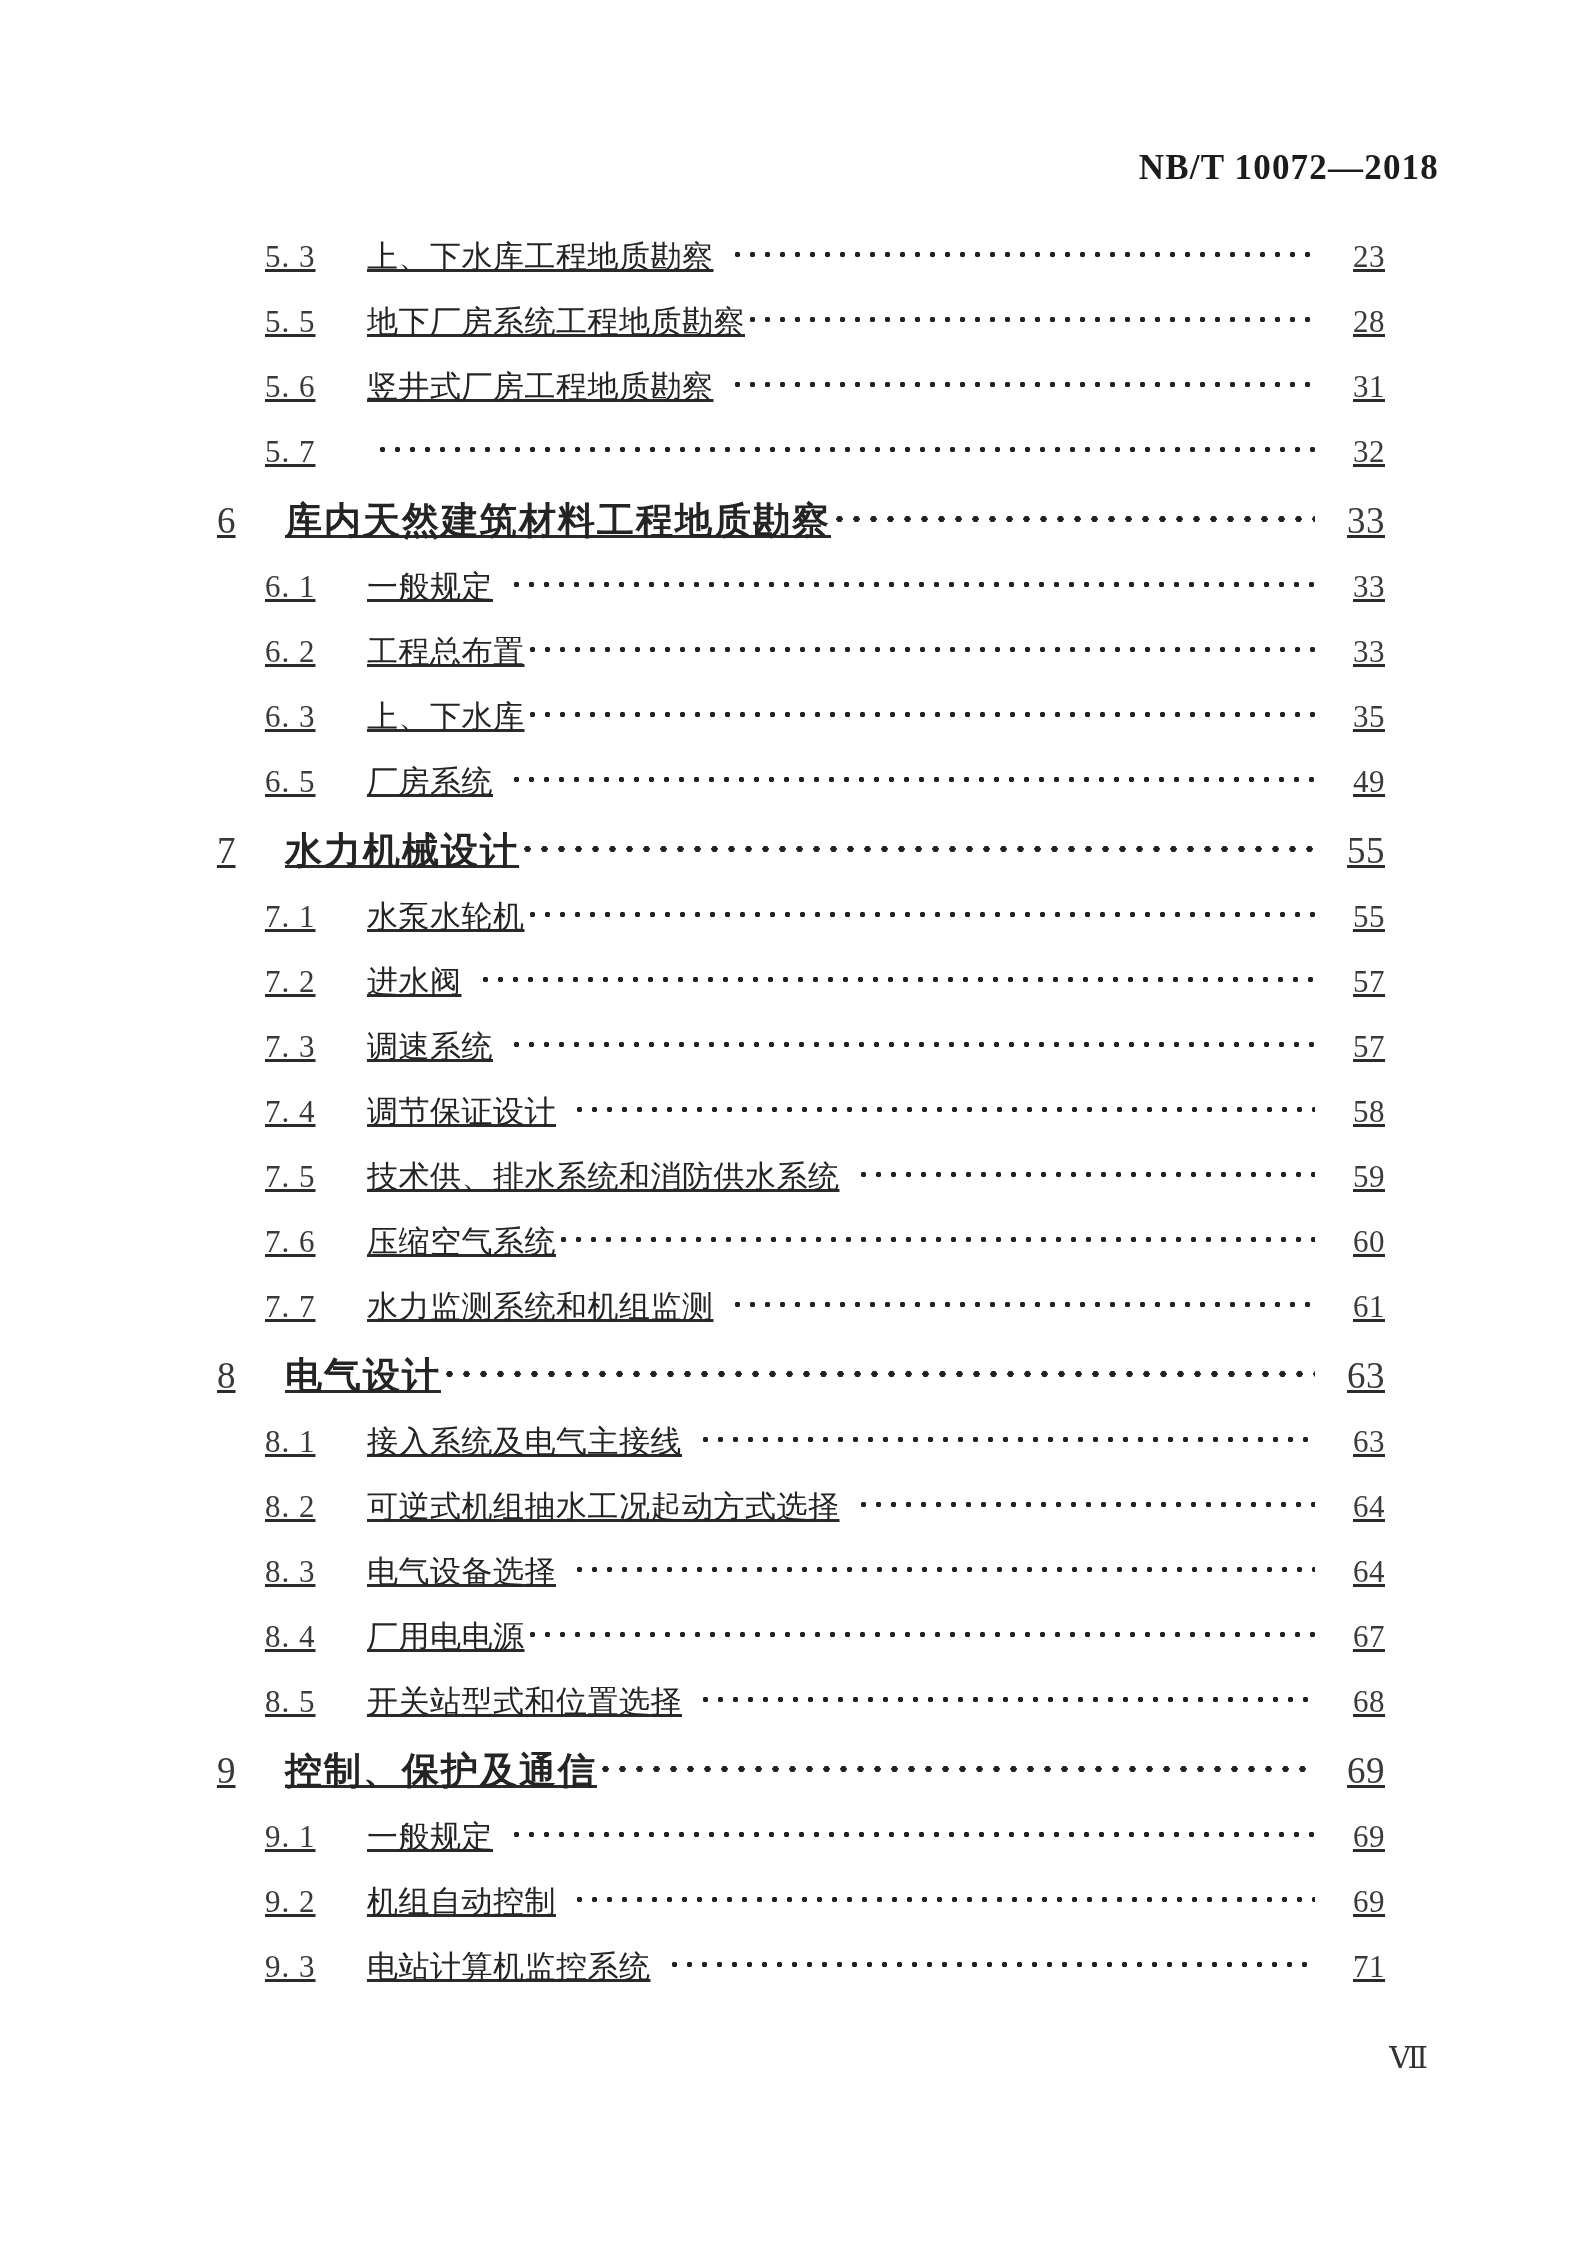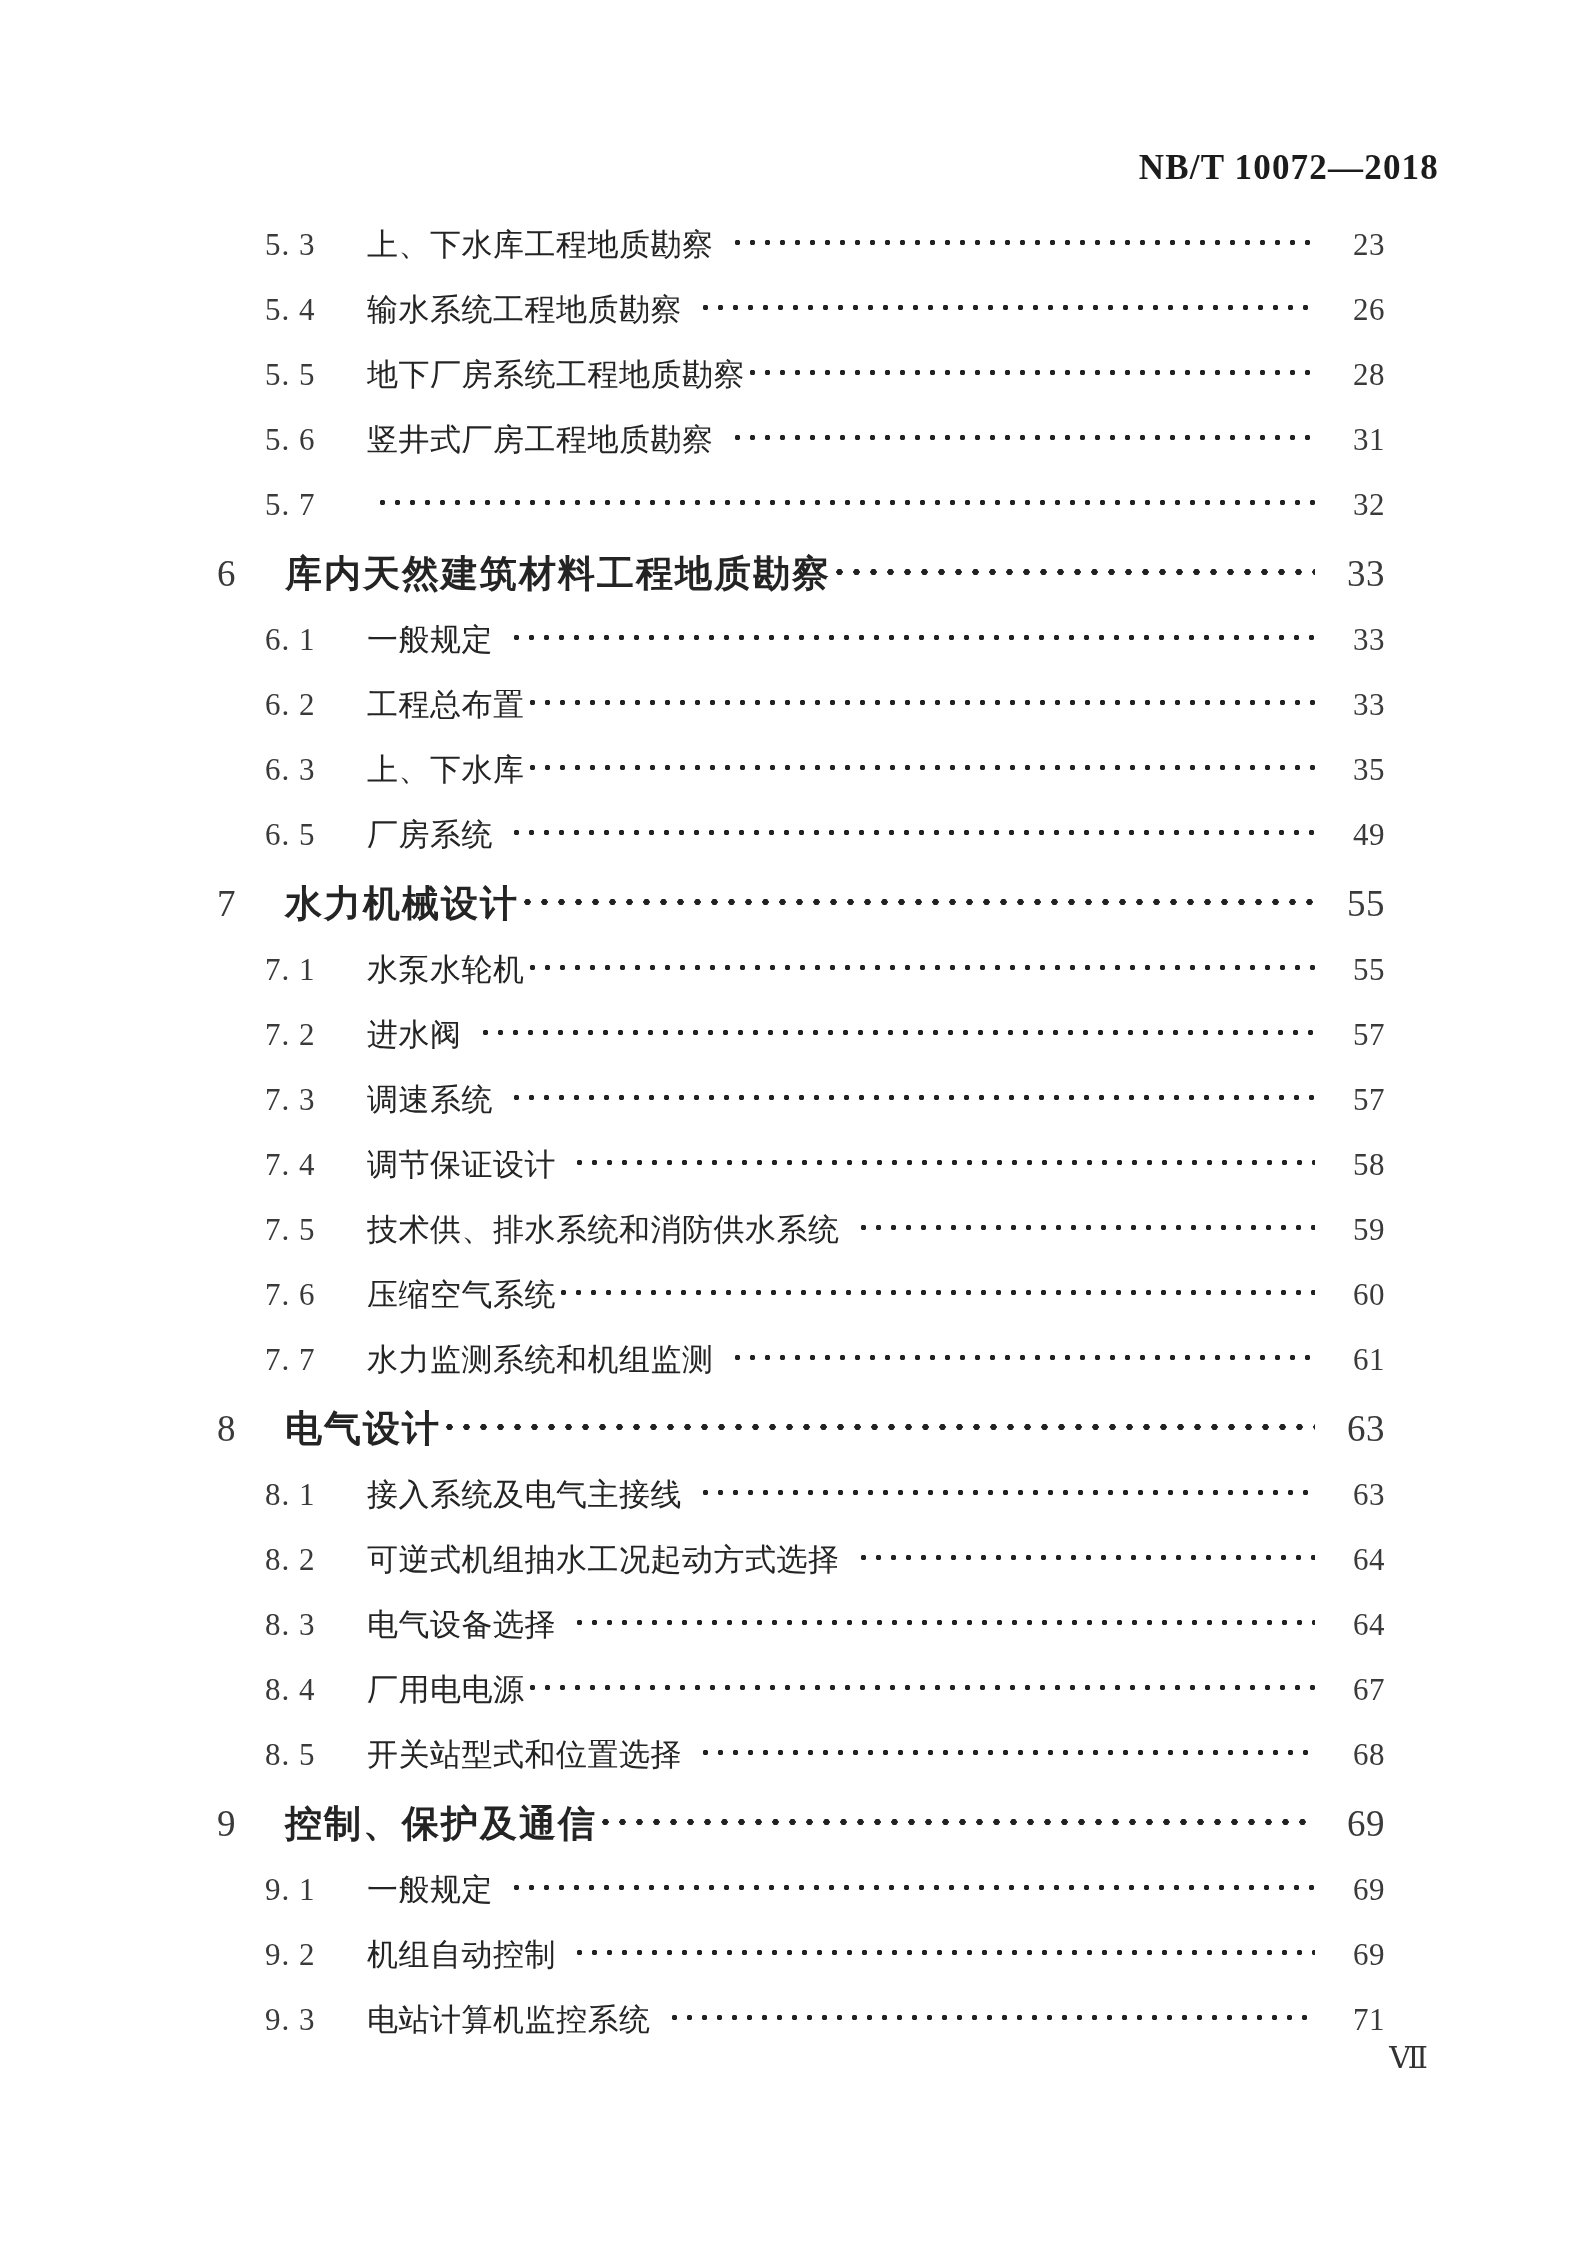--- a/index.html
+++ b/index.html
@@ -31,23 +31,24 @@
     font-weight: bold;
     font-size: 35px;
     letter-spacing: 1.2px;
     color: #1c1c1c;
     white-space: nowrap;
   }
 
   
   .toc {
     position: absolute;
-    top: 224px;
+    top: 236px;
     left: 205px;
     width: 1180px;
+    text-decoration: underline;
   }
 
   .toc-row {
     display: flex;
     align-items: baseline;
     width: 100%;
     white-space: nowrap;
   }
 
   
@@ -152,29 +153,20 @@
       <div class="toc-row level2">
         <span class="num">5. 3</span>
         <span class="title">上、下水库工程地质勘察</span>
         <span class="gap g1"></span>
         <span class="leader">
           <span class="leader-dots"></span>
         </span>
         <span class="pageno">23</span>
       </div>
       <div class="toc-row level2">
-        <span class="num">5. 4</span>
-        <span class="title">输水系统工程地质勘察</span>
-        <span class="gap g1"></span>
-        <span class="leader">
-          <span class="leader-dots"></span>
-        </span>
-        <span class="pageno">26</span>
-      </div>
-      <div class="toc-row level2">
         <span class="num">5. 5</span>
         <span class="title">地下厂房系统工程地质勘察</span>
         <span class="gap g0"></span>
         <span class="leader">
           <span class="leader-dots"></span>
         </span>
         <span class="pageno">28</span>
       </div>
       <div class="toc-row level2">
         <span class="num">5. 6</span>

